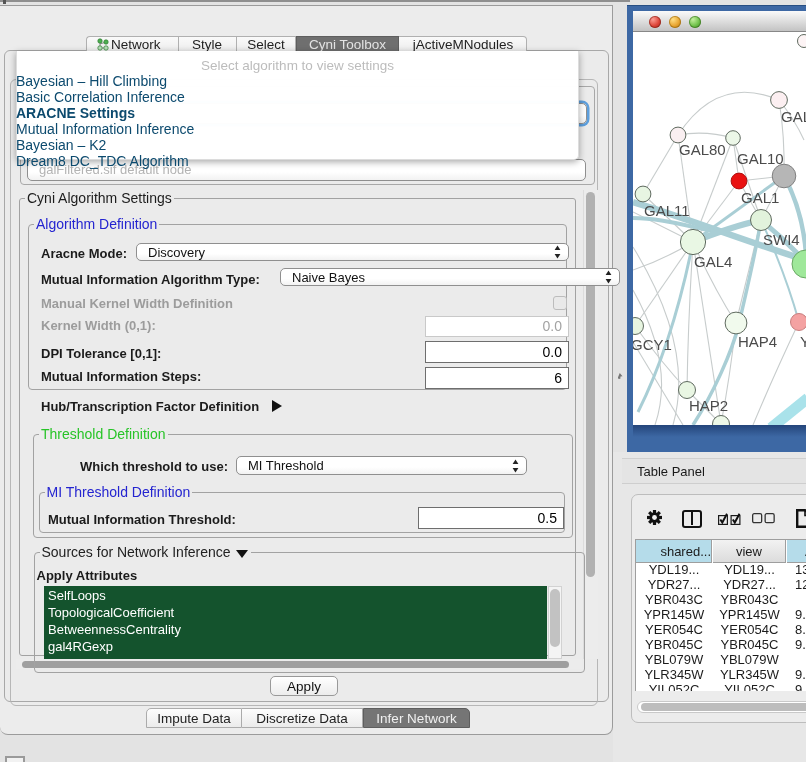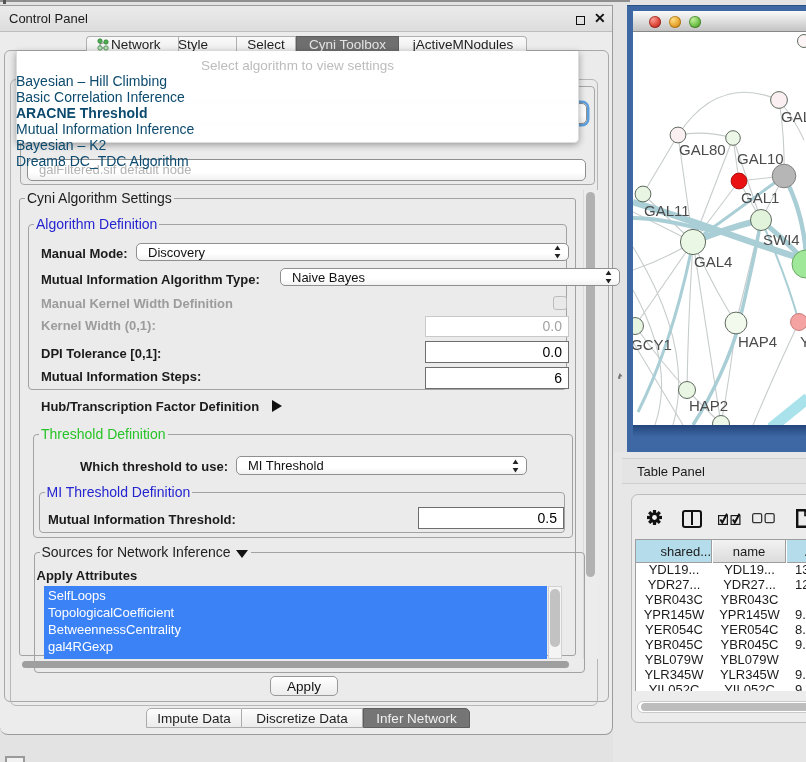--- a/index.html
+++ b/index.html
@@ -15,46 +15,41 @@
 .tf { position:absolute; background:#fff; border:1px solid #6e6e6e; font-size:14px; color:#000; text-align:right; padding-right:6px; }
 </style>
 </head>
 <body>
 
 <div class="abs" style="left:0;top:0;width:630px;height:2px;background:#8f8f8f;"></div>
 <div class="abs" style="left:3px;top:0;width:3px;height:4px;background:#555;"></div>
 
 <div class="abs" id="cpwin" style="left:0;top:5px;width:613px;height:730px;background:#ececec;border:1px solid #9b9b9b;border-left:none;border-radius:0 0 8px 8px;">
 
-  <div class="abs" style="left:0;top:0;width:100%;height:26px;background:linear-gradient(#ebebeb,#dddddd);border-bottom:1px solid #bdbdbd;">
-    <div class="abs" style="left:9px;top:0;height:26px;line-height:26px;font-size:13px;color:#1a1a1a;">Control Panel</div>
-    <div class="abs" style="left:576px;top:10px;width:9px;height:9px;border:1.5px solid #111;"></div>
-    <div class="abs" style="left:594px;top:4px;font-size:14px;font-weight:bold;color:#111;">✕</div>
-  </div>
 
   <div class="abs" style="left:4px;top:44px;width:605px;height:652px;border:1px solid #a8a8a8;border-radius:6px;background:#ebebeb;"></div>
 
   <div class="abs" style="left:10px;top:73px;width:588px;height:627px;border:1px solid #b7b7b7;border-radius:6px;"></div>
 </div>
 
 <div class="abs" style="left:86px;top:36px;height:17px;">
   <div class="abs" style="left:0;top:0;width:92px;height:17px;border:1px solid #b0b0b0;border-right:none;border-radius:4px 0 0 0;background:linear-gradient(#fafafa,#ececec);"></div>
   <div class="abs" style="left:92px;top:0;width:58px;height:17px;border:1px solid #b0b0b0;border-right:none;background:linear-gradient(#fafafa,#ececec);"></div>
   <div class="abs" style="left:150px;top:0;width:60px;height:17px;border:1px solid #b0b0b0;background:linear-gradient(#fafafa,#ececec);"></div>
   <div class="abs" style="left:210px;top:0;width:103px;height:17px;background:#6f6f6f;border:1px solid #5e5e5e;"></div>
   <div class="abs" style="left:313px;top:0;width:128px;height:17px;border:1px solid #b0b0b0;border-left:none;border-radius:0 4px 0 0;background:linear-gradient(#fafafa,#ececec);"></div>
   <svg class="abs" style="left:11px;top:2px;" width="12" height="13" viewBox="0 0 12 13">
     <path d="M3 3 L3 10 M3 6 L9 4 M3 10 L9 10" stroke="#8a8a8a" stroke-width="1" fill="none"></path>
     <circle cx="3" cy="3" r="2.2" fill="#4caf50" stroke="#2e7d32" stroke-width="0.7"></circle>
     <circle cx="9" cy="4" r="2.2" fill="#4caf50" stroke="#2e7d32" stroke-width="0.7"></circle>
     <circle cx="3" cy="10" r="2.2" fill="#b7e0b9" stroke="#2e7d32" stroke-width="0.7"></circle>
     <circle cx="9" cy="10" r="2.2" fill="#b7e0b9" stroke="#2e7d32" stroke-width="0.7"></circle>
   </svg>
   <div class="abs" style="left:25px;top:0;width:67px;height:17px;line-height:17px;font-size:13.5px;color:#222;">Network</div>
-  <div class="abs" style="left:92px;top:0;width:58px;height:17px;line-height:17px;font-size:13.5px;color:#222;">Style</div>
+  <div class="abs" style="left:92px;top:0;width:58px;height:17px;line-height:17px;font-size:13.5px;color:#222;text-align:center;">Style</div>
   <div class="abs" style="left:150px;top:0;width:60px;height:17px;line-height:17px;font-size:13.5px;color:#222;text-align:center;">Select</div>
   <div class="abs" style="left:210px;top:0;width:103px;height:17px;line-height:17px;font-size:13.5px;color:#e4e4e4;text-align:center;">Cyni Toolbox</div>
   <div class="abs" style="left:313px;top:0;width:128px;height:17px;line-height:17px;font-size:13.5px;color:#222;text-align:center;">jActiveMNodules</div>
 </div>
 
 <div class="gb" style="left:20px;top:86px;width:575px;height:99px;border-color:#a8a8a8;">
   <div class="gbl" style="background:#ebebeb;color:#555;">Inference Algorithm</div>
 </div>
 <div class="combo" style="left:27px;top:103px;width:560px;height:21px;box-shadow:0 0 0 2.5px #5d9fdd;"></div>
 <div class="combo" style="left:27px;top:159px;width:559px;height:21.5px;color:#b3b3b3;">
@@ -66,21 +61,21 @@
 <div class="abs" style="left:16px;top:659px;width:566px;height:10px;background:#ececec;"></div>
 <div class="abs" style="left:22px;top:661px;width:547px;height:7px;background:#9f9f9f;border-radius:3.5px;"></div>
 
 <div class="gb" style="left:19px;top:198px;width:557px;height:458px;border-radius:3px;">
   <div class="gbl">Cyni Algorithm Settings</div>
 </div>
 
 <div class="gb" style="left:28px;top:224px;width:539px;height:166px;">
   <div class="gbl" style="color:#2424d0;font-size:14px;font-weight:normal;">Algorithm Definition</div>
 </div>
-<div class="lbl" style="left:41px;top:246px;">Manual Mode:</div>
+<div class="lbl" style="left:41px;top:246px;">Aracne Mode:</div>
 <div class="combo" style="left:136px;top:243px;width:433px;height:18px;">
   <div class="ct">Discovery</div>
   <svg class="spin" viewBox="0 0 7 14">
       <path d="M3.5 0.5 L6.4 5 L0.6 5 Z" fill="#222"></path>
       <path d="M3.5 13.5 L6.4 9 L0.6 9 Z" fill="#222"></path>
     </svg>
 </div>
 <div class="lbl" style="left:41px;top:271.5px;">Mutual Information Algorithm Type:</div>
 <div class="combo" style="left:280px;top:268px;width:340px;height:18px;">
   <div class="ct">Naive Bayes</div>
@@ -113,40 +108,40 @@
 <div class="gb" style="left:38.5px;top:492px;width:526px;height:41px;">
   <div class="gbl" style="color:#2424d0;font-size:14px;font-weight:normal;">MI Threshold Definition</div>
 </div>
 <div class="lbl" style="left:48px;top:512px;">Mutual Information Threshold:</div>
 <div class="tf" style="left:418px;top:507px;width:146px;height:22px;line-height:20px;">0.5</div>
 <div class="gb" style="left:33.5px;top:552px;width:551px;height:121px;">
   <div class="gbl" style="font-size:14px;font-weight:normal;color:#222;padding-right:20px;">Sources for Network Inference</div>
 </div>
 <div class="abs" style="left:236px;top:550px;width:0;height:0;border-top:8px solid #111;border-left:6.5px solid transparent;border-right:6.5px solid transparent;"></div>
 <div class="lbl" style="left:36.5px;top:568px;font-size:13px;">Apply Attributes</div>
-<div class="abs" style="left:43.5px;top:586px;width:503px;height:73px;background:#3b82f6;overflow:hidden;">
+<div class="abs" style="left:43.5px;top:586px;width:503px;height:73px;background:#14532d;overflow:hidden;">
   <div style="color:#fff;font-size:13px;line-height:17px;padding-left:4.5px;padding-top:1px;">SelfLoops<br>TopologicalCoefficient<br>BetweennessCentrality<br>gal4RGexp</div>
 </div>
 <div class="abs" style="left:547.5px;top:586px;width:14.5px;height:73px;background:#f4f4f4;border:1px solid #d2d2d2;"></div>
 <div class="abs" style="left:549.5px;top:589px;width:10px;height:58px;background:#c2c2c2;border-radius:5px;"></div>
 
 <div class="abs" style="left:270px;top:676px;width:68px;height:20px;border:1px solid #999;border-radius:5px;background:linear-gradient(#ffffff,#ececec);text-align:center;font-size:13.5px;color:#111;line-height:19px;">Apply</div>
 
 <div class="abs" style="left:146px;top:708px;height:20px;">
   <div class="abs" style="left:0;top:0;width:96px;height:20px;border:1px solid #ababab;border-radius:5px 0 0 0;background:linear-gradient(#fdfdfd,#ebebeb);line-height:20px;font-size:13.5px;color:#222;text-align:center;">Impute Data</div>
   <div class="abs" style="left:96px;top:0;width:121px;height:20px;border:1px solid #ababab;border-left:none;background:linear-gradient(#fdfdfd,#ebebeb);line-height:20px;font-size:13.5px;color:#222;text-align:center;">Discretize Data</div>
   <div class="abs" style="left:217px;top:0;width:107px;height:20px;border:1px solid #5e5e5e;background:#757575;border-radius:0 5px 0 0;line-height:20px;font-size:13.5px;color:#f0f0f0;text-align:center;">Infer Network</div>
 </div>
 
-<div class="abs" style="left:16px;top:51px;width:563px;height:92px;background:rgba(255,255,255,0.985);border-radius:0 0 5px 5px;box-shadow:0 2px 7px rgba(0,0,0,0.35);border:1px solid rgba(170,170,170,0.4);border-top:none;padding-left:37px;">
+<div class="abs" style="left:16px;top:51px;width:563px;height:109px;background:rgba(255,255,255,0.985);border-radius:0 0 5px 5px;box-shadow:0 2px 7px rgba(0,0,0,0.35);border:1px solid rgba(170,170,170,0.4);border-top:none;padding-left:37px;">
   <div style="position:absolute;left:0;top:6.5px;width:100%;text-align:center;font-size:13.5px;color:#bcbcbc;">Select algorithm to view settings</div>
   <div style="position:absolute;left:-1px;top:21.5px;font-size:14px;color:#0c4a6e;line-height:16.1px;white-space:nowrap;">
     Bayesian – Hill Climbing<br>
     Basic Correlation Inference<br>
-    <b>ARACNE Threshold</b><br>
+    <b>ARACNE Settings</b><br>
     Mutual Information Inference<br>
     Bayesian – K2<br>
     Dream8 DC_TDC Algorithm
   </div>
 </div>
 
 <div class="abs" style="left:617.5px;top:373px;width:5px;height:6px;background:#777;clip-path:polygon(0 90%,45% 0,100% 55%,60% 60%,55% 100%);"></div>
 
 <div class="abs" style="left:627px;top:5px;width:179px;height:449px;background:#3d68a4;border-top:1px solid #274f83;">
   <div class="abs" style="left:6px;top:5px;width:173px;height:21px;background:linear-gradient(#fafafa,#c3c3c3);border-bottom:1px solid #888;">
@@ -263,21 +258,21 @@
     <rect x="0.65" y="0.65" width="9" height="9" fill="none" stroke="#333" stroke-width="1.3" rx="1.5"></rect>
     <rect x="13.15" y="0.65" width="9" height="9" fill="none" stroke="#333" stroke-width="1.3" rx="1.5"></rect>
   </svg>
   <svg class="abs" style="left:164px;top:14px;" width="16" height="19" viewBox="0 0 16 19">
     <path d="M1.2 1.2 L9 1.2 L14.5 6.5 L14.5 17.8 L1.2 17.8 Z" fill="none" stroke="#111" stroke-width="2.4"></path>
     <path d="M9 1.2 L9 6.5 L14.5 6.5" fill="none" stroke="#111" stroke-width="1.6"></path>
   </svg>
 
   <div class="abs" style="left:3px;top:44px;width:182px;height:152px;border-top:1px solid #9e9e9e;border-left:1px solid #9e9e9e;font-size:13px;color:#1c1c1c;overflow:hidden;background:#fff;">
     <div class="abs" style="left:0;top:0;width:76px;height:23px;background:#b5dcea;border-right:1px solid #9e9e9e;border-bottom:1px solid #9e9e9e;text-align:right;line-height:23px;">shared...</div>
-    <div class="abs" style="left:77px;top:0;width:73px;height:23px;background:linear-gradient(#f2f2f2,#dcdcdc);border-right:1px solid #9e9e9e;border-bottom:1px solid #9e9e9e;text-align:center;line-height:23px;">name</div>
+    <div class="abs" style="left:77px;top:0;width:73px;height:23px;background:linear-gradient(#f2f2f2,#dcdcdc);border-right:1px solid #9e9e9e;border-bottom:1px solid #9e9e9e;text-align:center;line-height:23px;">view</div>
     <div class="abs" style="left:151px;top:0;width:40px;height:23px;background:#b5dcea;border-bottom:1px solid #9e9e9e;line-height:23px;padding-left:18px;">A</div>
     <div class="abs" style="left:0;top:21.5px;width:76px;line-height:15.1px;text-align:center;">YDL19...<br>YDR27...<br>YBR043C<br>YPR145W<br>YER054C<br>YBR045C<br>YBL079W<br>YLR345W<br>YIL052C</div>
     <div class="abs" style="left:77px;top:21.5px;width:73px;line-height:15.1px;text-align:center;">YDL19...<br>YDR27...<br>YBR043C<br>YPR145W<br>YER054C<br>YBR045C<br>YBL079W<br>YLR345W<br>YIL052C</div>
     <div class="abs" style="left:159px;top:21.5px;width:40px;line-height:15.1px;white-space:nowrap;">13.25<br>12.06<br>&nbsp;<br>9.32<br>8.03<br>9.40<br>&nbsp;<br>9.45<br>9.1</div>
   </div>
 
   <div class="abs" style="left:5px;top:206px;width:185px;height:12px;background:#fff;border:1px solid #c9c9c9;border-radius:6px;"></div>
   <div class="abs" style="left:9px;top:208px;width:180px;height:8px;background:#bdbdbd;border-radius:4px;"></div>
 </div>
 

